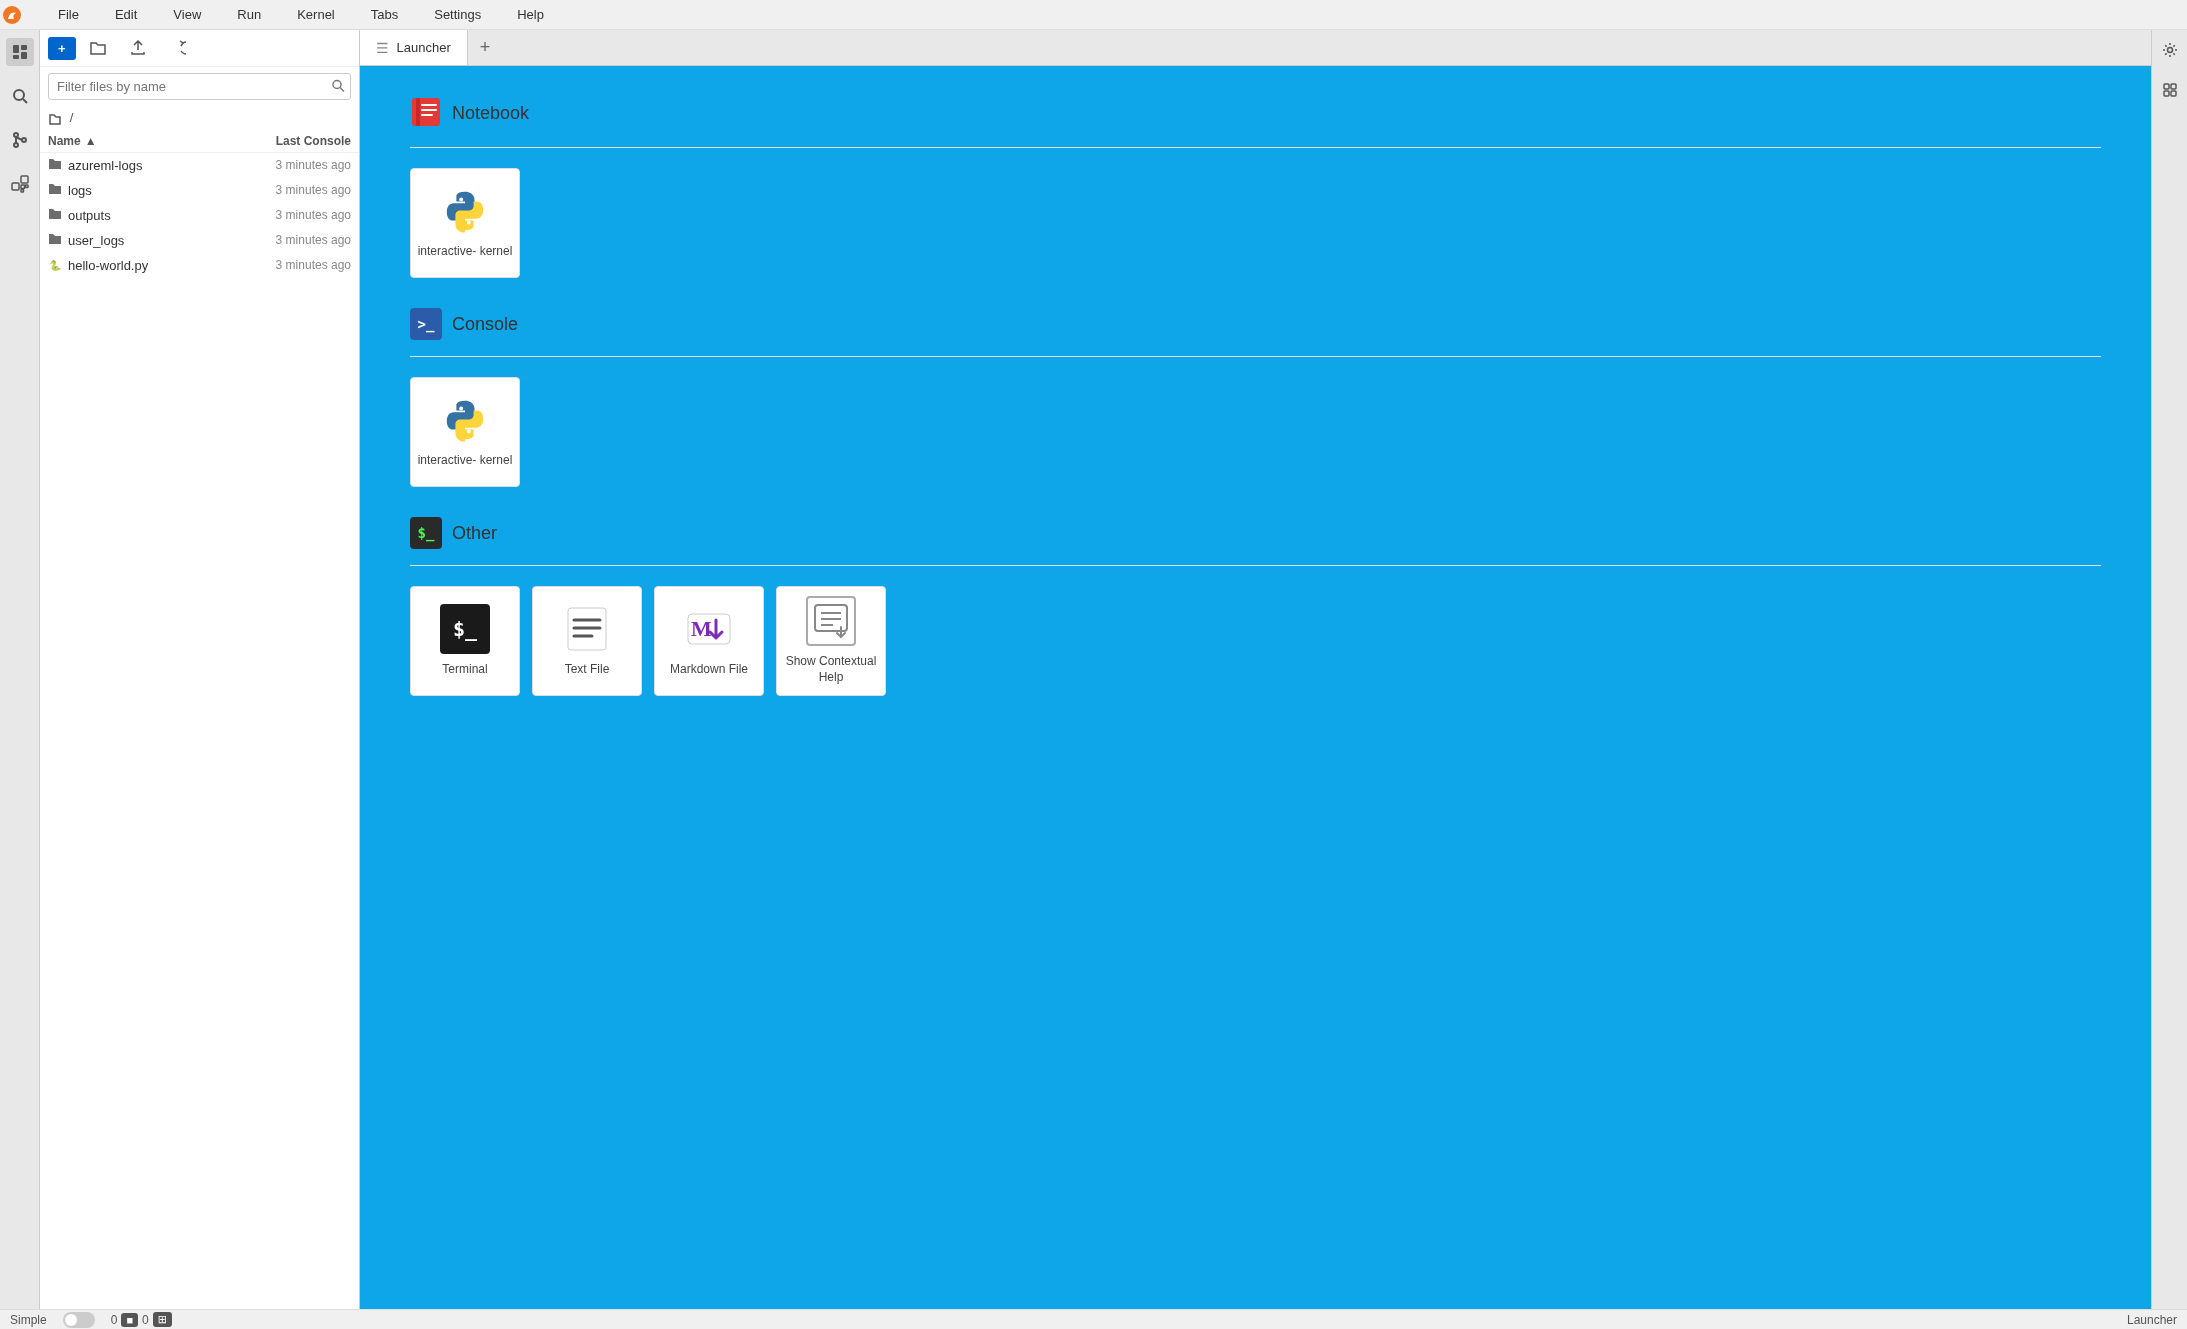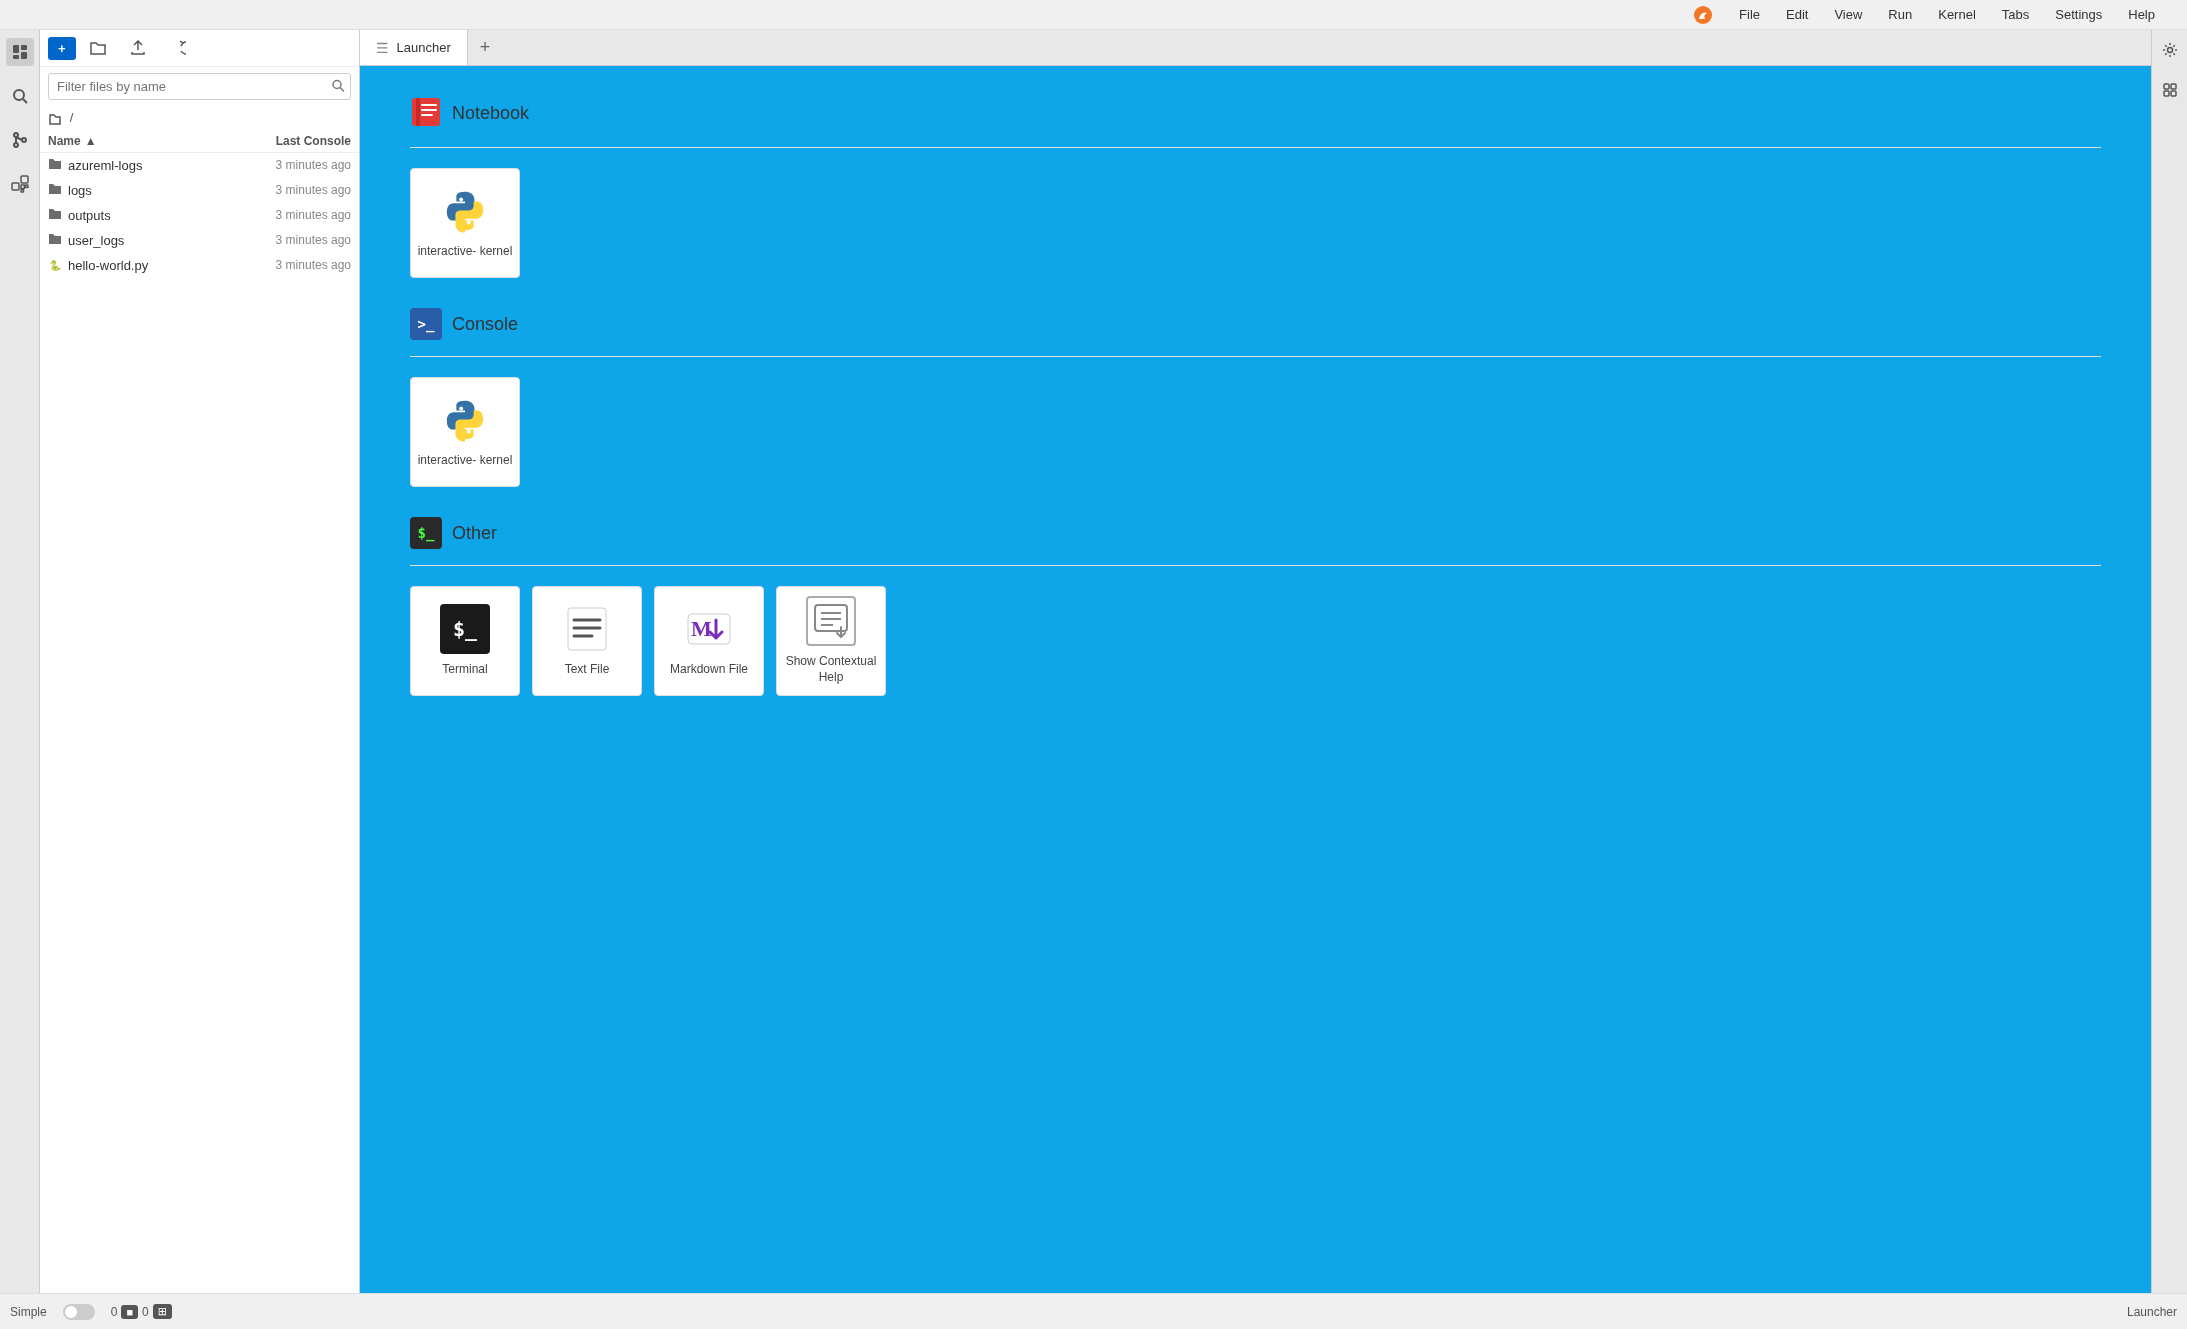--- a/index.html
+++ b/index.html
@@ -13,23 +13,22 @@
       overflow: hidden;
     }
 
     
     .menu-bar {
       display: flex;
       align-items: center;
       height: 30px;
       background: #f0f0f0;
       border-bottom: 1px solid #ddd;
-      padding: 0 24px;
-      gap: 10px;
-      justify-content: flex-end;
+      padding: 0 2px;
+      gap: 20px;
     }
     .menu-bar-logo {
       width: 20px;
       height: 20px;
       margin-right: 8px;
     }
     .menu-item {
       padding: 3px 8px;
       cursor: pointer;
       border-radius: 3px;
@@ -297,21 +296,21 @@
       justify-content: center;
       cursor: pointer;
       color: #555;
       font-size: 15px;
     }
 
     
     .status-bar {
       display: flex;
       align-items: center;
-      height: 36px;
+      height: 20px;
       background: #f0f0f0;
       border-top: 1px solid #ddd;
       padding: 0 10px;
       gap: 16px;
       font-size: 12px;
       color: #555;
       position: fixed;
       bottom: 0;
       left: 0;
       right: 0;

